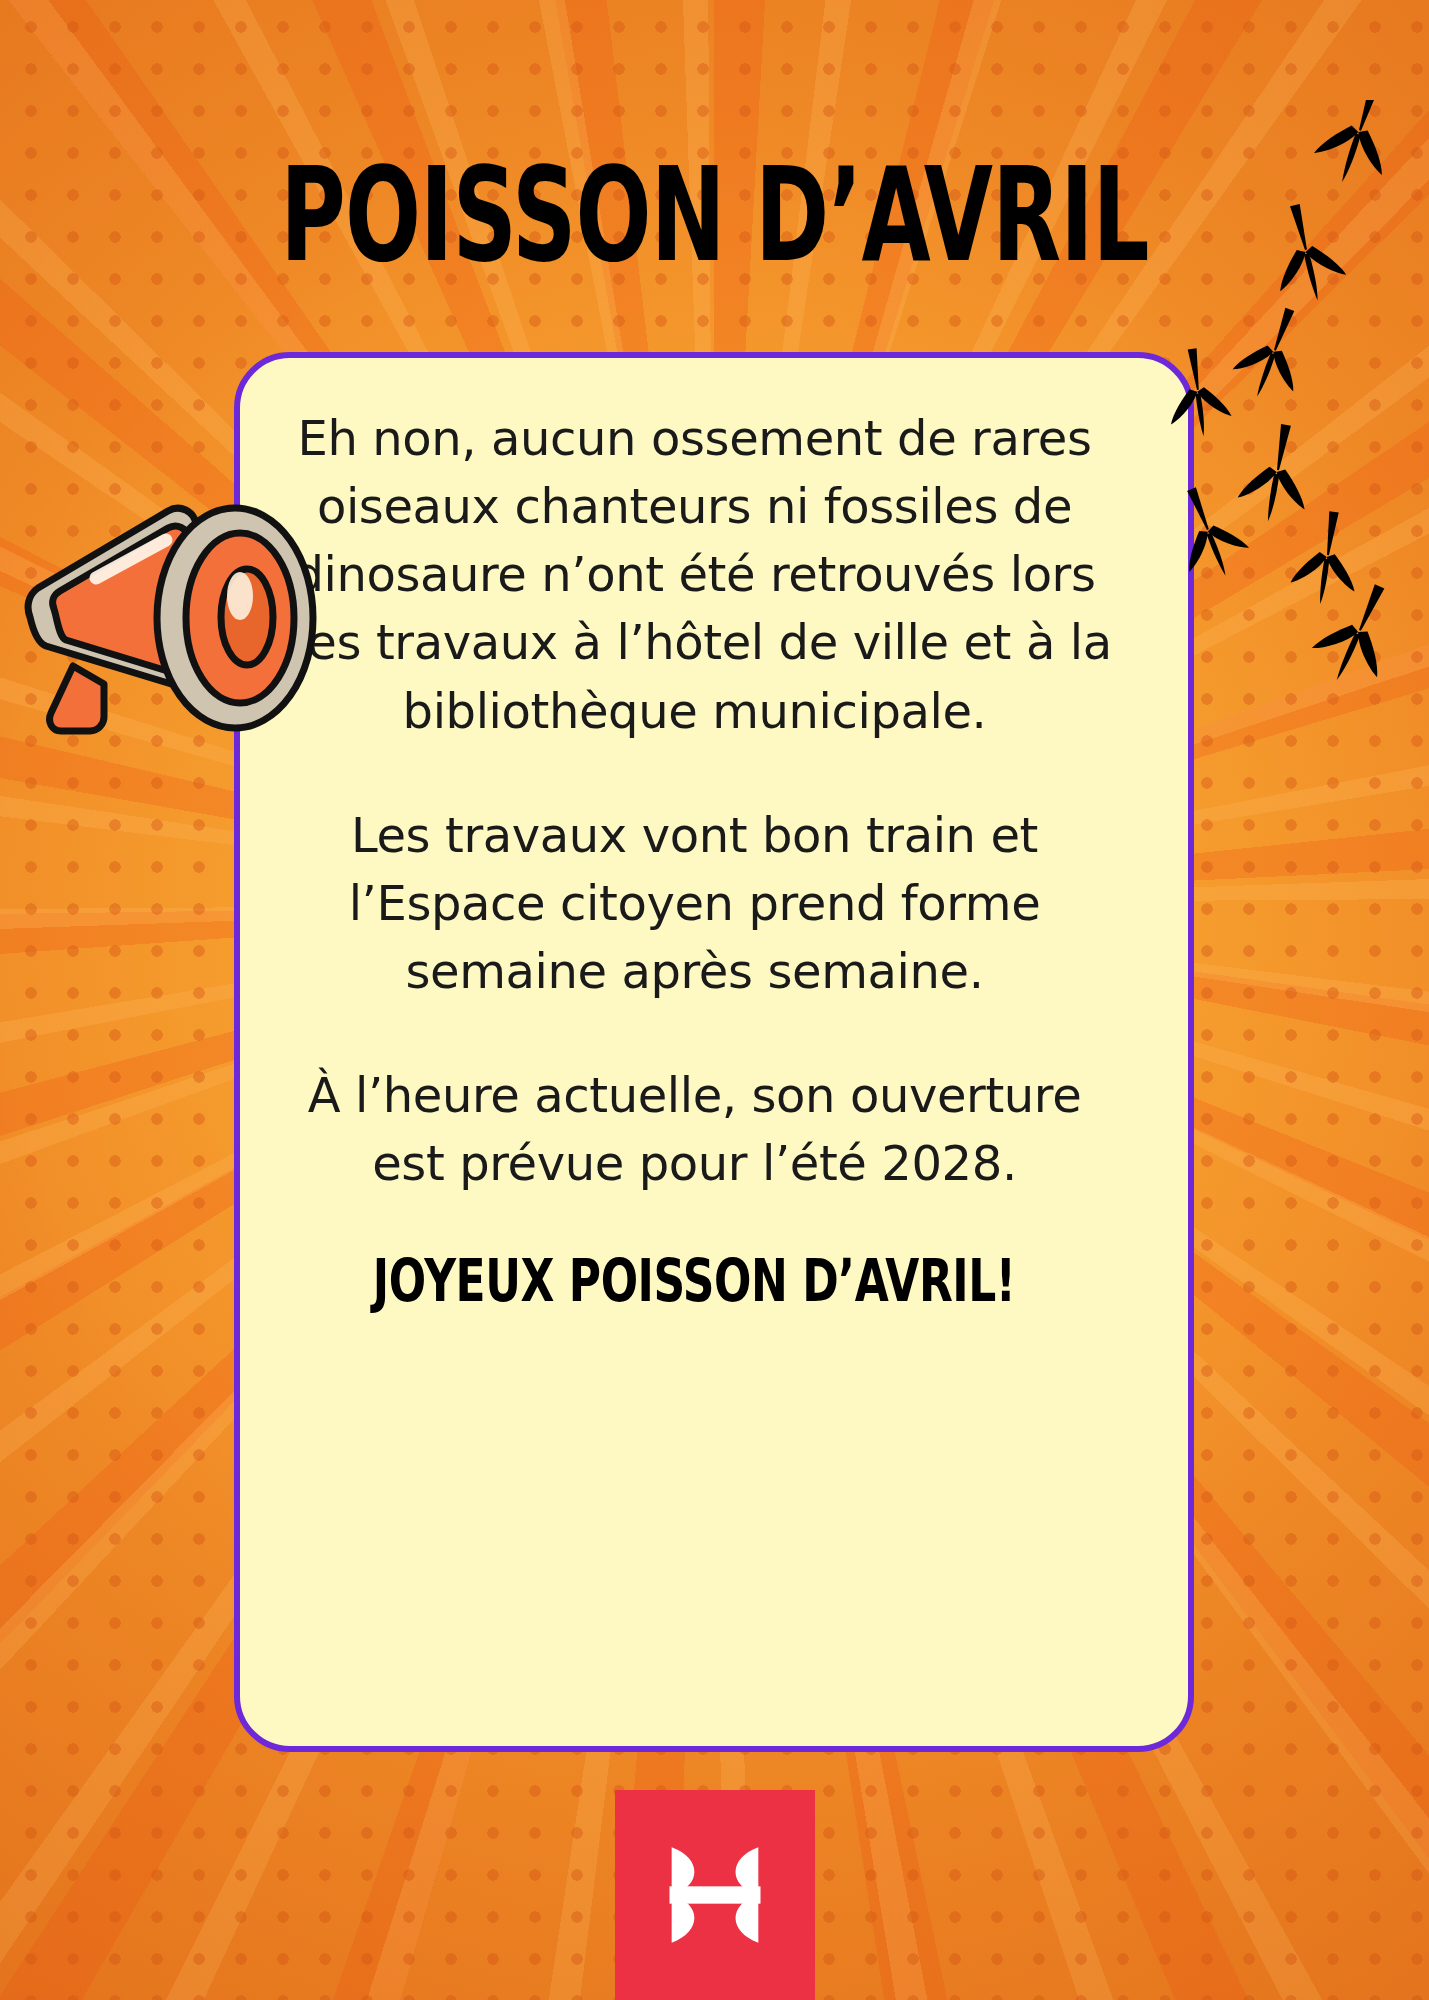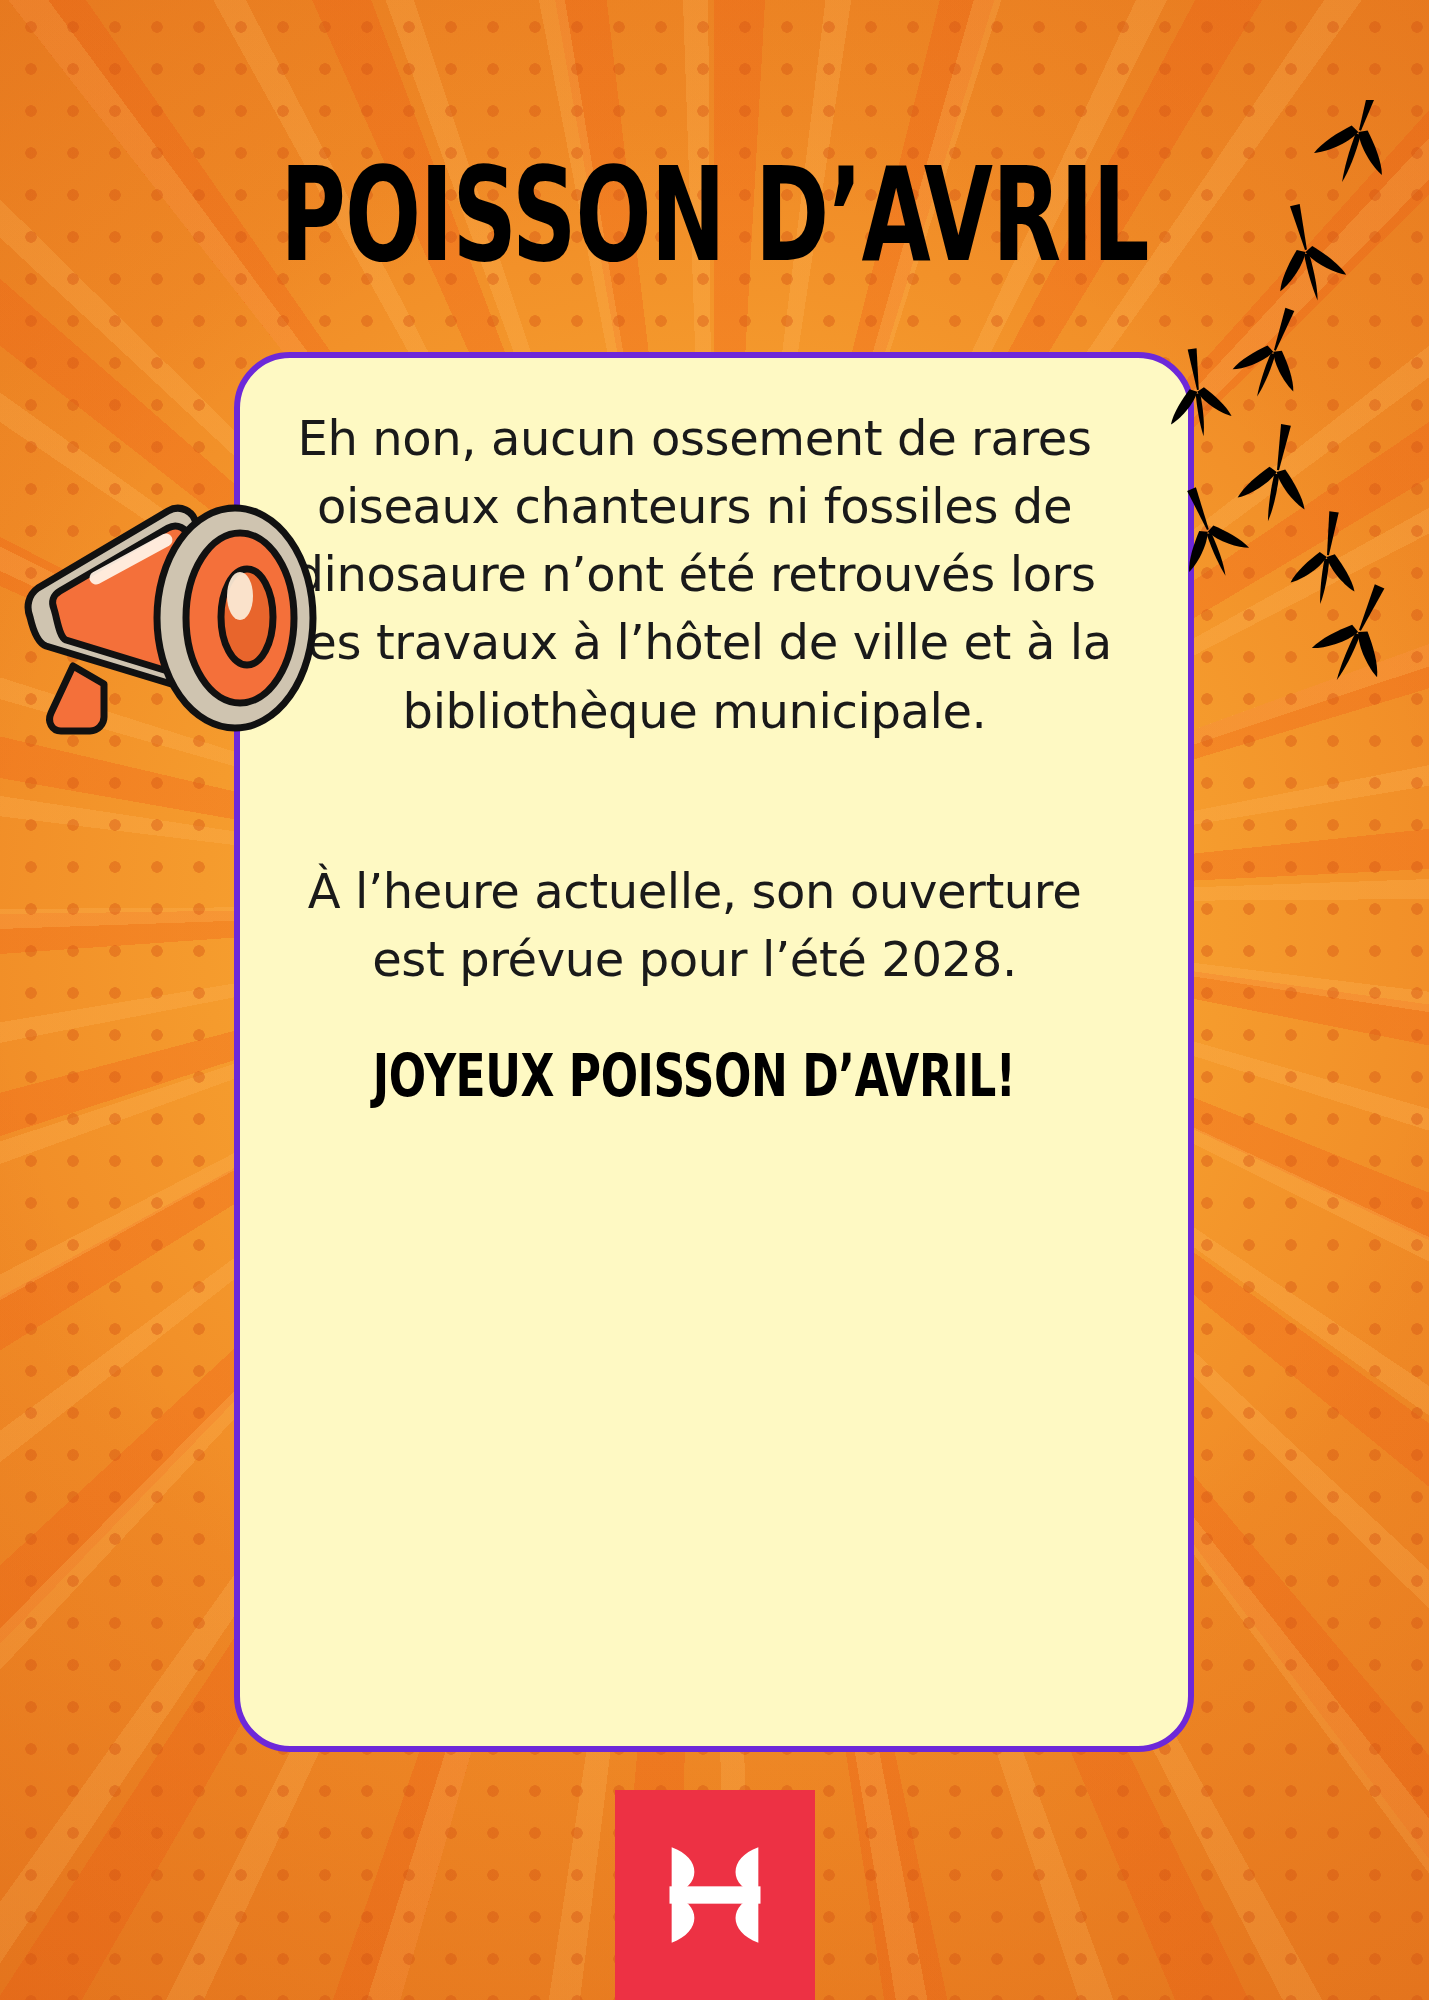--- a/index.html
+++ b/index.html
@@ -233,20 +233,21 @@
           <path d="M0 2 C6 16 24 30 34 34 C30 22 18 8 8 -2 Z"></path>
           <path d="M-2 4 C-3 22 -2 40 0 52 C3 40 4 22 3 4 Z"></path>
         </g>
       </g>
     </svg>
   </div>
 
   <div class="card">
     <p>Eh non, aucun ossement de rares oiseaux chanteurs ni fossiles de dinosaure n’ont été retrouvés lors des travaux à l’hôtel de ville et à la bibliothèque municipale.</p>
     <div class="para-gap"></div>
+    <p>Les travaux vont bon train et l’Espace citoyen prend forme semaine après semaine.</p>
     <div class="para-gap"></div>
     <p>À l’heure actuelle, son ouverture est prévue pour l’été 2028.</p>
     <div class="closing">JOYEUX POISSON D’AVRIL!</div>
   </div>
 
   <div class="logo">
     <svg viewBox="0 0 120 120" width="130" height="130" xmlns="http://www.w3.org/2000/svg">
       <g fill="#FFFFFF">
         <path d="M20 16 C48 26 48 52 20 60 C48 68 48 94 20 104 L20 16 Z"></path>
         <path d="M100 16 C72 26 72 52 100 60 C72 68 72 94 100 104 L100 16 Z"></path>

